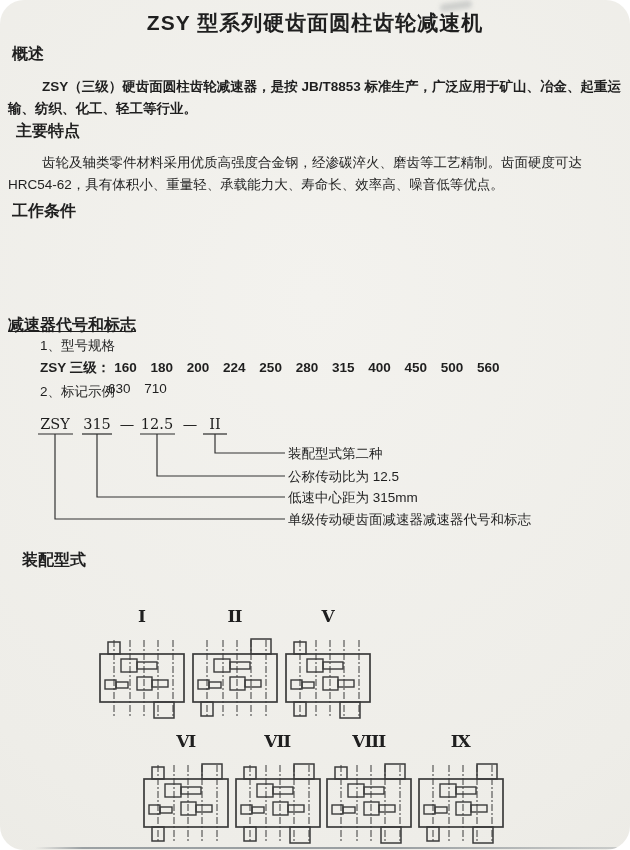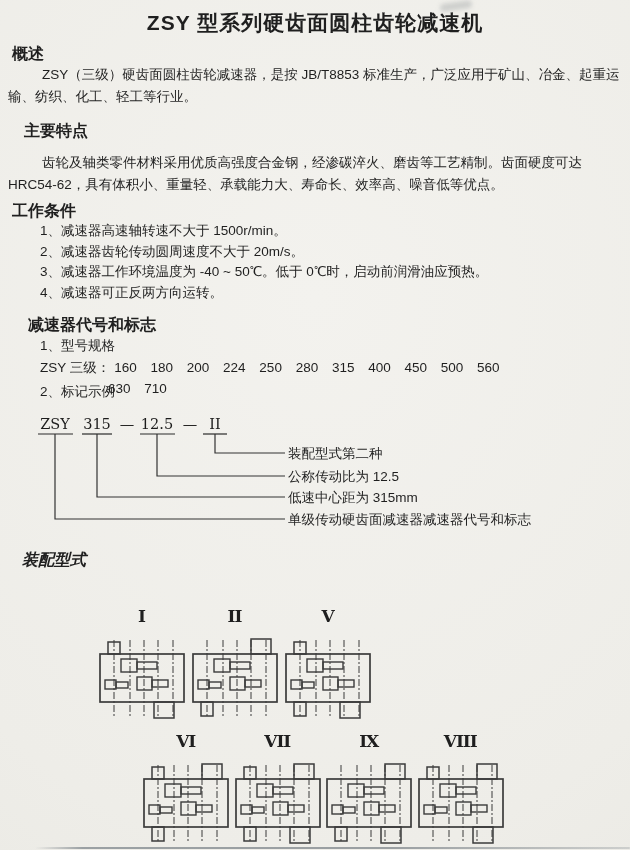--- a/index.html
+++ b/index.html
@@ -5,46 +5,47 @@
   html,body{margin:0;padding:0;}
   body{
     width:630px;height:850px;
     font-family:"Liberation Sans",sans-serif;
     color:#1f1f1f;
     position:relative;
   }
   .page{
     position:absolute;inset:0;overflow:hidden;
     background:radial-gradient(140% 120% at 50% 35%, #f3f2ee 0%, #eeede8 55%, #e6e5df 100%);
+    border-radius:24px;
   }
   .title{
     position:absolute;top:9px;left:0;width:100%;
     text-align:center;margin:0;
     font-size:21px;font-weight:bold;letter-spacing:1px;
   }
   .h2{position:absolute;margin:4px;font-size:16px;font-weight:bold;}
   #h-overview{top:40px;left:8px;}
-  #h-features{top:117px;left:20px;}
+  #h-features{top:117px;left:12px;}
   #h-conditions{top:197px;left:8px;}
-  #h-designation{top:311px;left:24px;}
-  #h-assembly{top:546px;left:18px;font-style:italic;}
+  #h-designation{top:311px;left:4px;text-decoration:underline;}
+  #h-assembly{top:546px;left:18px;}
   .para{
     position:absolute;left:8px;width:618px;
     font-size:13.5px;line-height:22px;text-indent:34px;
   }
-  #para-overview{top:50px;}
+  #para-overview{top:62px;font-weight:bold;}
   #para-features{top:138px;}
   .cond-list{
     position:absolute;top:221px;left:40px;width:560px;
     margin:0;padding:0;list-style:none;
     font-size:13.5px;line-height:20.5px;
   }
   .spec-line{position:absolute;font-size:13.5px;}
   #spec-label{top:337px;left:40px;}
-  #spec-series{top:359px;left:40px;}
+  #spec-series{top:359px;left:40px;font-weight:bold;}
   #spec-series .nums{word-spacing:10px;padding-left:4px;}
   #spec-cont{top:381px;left:108px;word-spacing:10px;}
   #example-label{top:383px;left:40px;}
   #marking-svg{position:absolute;top:414px;left:0;}
   .mark-token{font-family:"DejaVu Serif","Liberation Serif",serif;font-size:14.5px;fill:#1c1c1c;}
   .mark-label{font-family:"Liberation Sans",sans-serif;font-size:13.5px;fill:#1f1f1f;}
   .asm-row{position:absolute;display:flex;}
   #asm-row1{top:604px;left:95px;width:465px;}
   #asm-row2{top:729px;left:140px;width:366px;}
   #asm-row1 .asm-cell{width:93px;}
@@ -73,26 +74,20 @@
 
   <h1 class="title">ZSY 型系列硬齿面圆柱齿轮减速机</h1>
 
   <h2 class="h2" id="h-overview">概述</h2>
   <p class="para" id="para-overview">ZSY（三级）硬齿面圆柱齿轮减速器，是按 JB/T8853 标准生产，广泛应用于矿山、冶金、起重运输、纺织、化工、轻工等行业。</p>
 
   <h2 class="h2" id="h-features">主要特点</h2>
   <p class="para" id="para-features">齿轮及轴类零件材料采用优质高强度合金钢，经渗碳淬火、磨齿等工艺精制。齿面硬度可达 HRC54-62，具有体积小、重量轻、承载能力大、寿命长、效率高、噪音低等优点。</p>
 
   <h2 class="h2" id="h-conditions">工作条件</h2>
-  <ul class="cond-list">
-    <li>1、减速器高速轴转速不大于 1500r/min。</li>
-    <li>2、减速器齿轮传动圆周速度不大于 20m/s。</li>
-    <li>3、减速器工作环境温度为 -40 ~ 50℃。低于 0℃时，启动前润滑油应预热。</li>
-    <li>4、减速器可正反两方向运转。</li>
-  </ul>
 
   <h2 class="h2" id="h-designation">减速器代号和标志</h2>
   <div class="spec-line" id="spec-label">1、型号规格</div>
   <div class="spec-line" id="spec-series">
     <span>ZSY 三级：</span><span class="nums">160 180 200 224 250 280 315 400 450 500 560</span>
   </div>
   <div class="spec-line" id="spec-cont">630 710</div>
   <div class="spec-line" id="example-label">2、标记示例</div>
 
   <svg id="marking-svg" width="630" height="122" viewBox="0 0 630 122">
@@ -223,56 +218,56 @@
           <rect x="22" y="48" width="12" height="6" fill="none" stroke="#3b3b3b" stroke-width="1.4"></rect>
           <rect x="43" y="43" width="15" height="13" fill="none" stroke="#3b3b3b" stroke-width="1.4"></rect>
           <rect x="58" y="46" width="16" height="7" fill="none" stroke="#3b3b3b" stroke-width="1.4"></rect>
           <rect x="14" y="8" width="12" height="12" fill="none" stroke="#3b3b3b" stroke-width="1.5"></rect>
           <rect x="64" y="5" width="20" height="15" fill="none" stroke="#3b3b3b" stroke-width="1.5"></rect>
           <rect x="14" y="68" width="12" height="14" fill="none" stroke="#3b3b3b" stroke-width="1.5"></rect>
           <rect x="60" y="68" width="20" height="16" fill="none" stroke="#3b3b3b" stroke-width="1.5"></rect>
         </svg>
     </div>
     <div class="asm-cell">
+      <div class="asm-label">VIII</div>
+      <svg class="gearbox" width="95" height="88" viewBox="0 0 95 88">
+          <line x1="20" x2="20" y1="6" y2="84" stroke="#3b3b3b" stroke-width="1" stroke-dasharray="7 2 2 2"></line>
+          <line x1="36" x2="36" y1="6" y2="84" stroke="#3b3b3b" stroke-width="1" stroke-dasharray="7 2 2 2"></line>
+          <line x1="50" x2="50" y1="6" y2="84" stroke="#3b3b3b" stroke-width="1" stroke-dasharray="7 2 2 2"></line>
+          <line x1="64" x2="64" y1="6" y2="84" stroke="#3b3b3b" stroke-width="1" stroke-dasharray="7 2 2 2"></line>
+          <line x1="79" x2="79" y1="6" y2="84" stroke="#3b3b3b" stroke-width="1" stroke-dasharray="7 2 2 2"></line>
+          <rect x="6" y="20" width="84" height="48" fill="none" stroke="#3b3b3b" stroke-width="1.7"></rect>
+          <rect x="27" y="25" width="16" height="13" fill="none" stroke="#3b3b3b" stroke-width="1.4"></rect>
+          <rect x="43" y="28" width="20" height="7" fill="none" stroke="#3b3b3b" stroke-width="1.4"></rect>
+          <rect x="11" y="46" width="11" height="9" fill="none" stroke="#3b3b3b" stroke-width="1.4"></rect>
+          <rect x="22" y="48" width="12" height="6" fill="none" stroke="#3b3b3b" stroke-width="1.4"></rect>
+          <rect x="43" y="43" width="15" height="13" fill="none" stroke="#3b3b3b" stroke-width="1.4"></rect>
+          <rect x="58" y="46" width="16" height="7" fill="none" stroke="#3b3b3b" stroke-width="1.4"></rect>
+          <rect x="14" y="8" width="12" height="12" fill="none" stroke="#3b3b3b" stroke-width="1.5"></rect>
+          <rect x="64" y="5" width="20" height="15" fill="none" stroke="#3b3b3b" stroke-width="1.5"></rect>
+          <rect x="60" y="68" width="20" height="16" fill="none" stroke="#3b3b3b" stroke-width="1.5"></rect>
+        </svg>
+    </div>
+    <div class="asm-cell">
       <div class="asm-label">IX</div>
       <svg class="gearbox" width="95" height="88" viewBox="0 0 95 88">
           <line x1="20" x2="20" y1="6" y2="84" stroke="#3b3b3b" stroke-width="1" stroke-dasharray="7 2 2 2"></line>
           <line x1="36" x2="36" y1="6" y2="84" stroke="#3b3b3b" stroke-width="1" stroke-dasharray="7 2 2 2"></line>
           <line x1="50" x2="50" y1="6" y2="84" stroke="#3b3b3b" stroke-width="1" stroke-dasharray="7 2 2 2"></line>
           <line x1="64" x2="64" y1="6" y2="84" stroke="#3b3b3b" stroke-width="1" stroke-dasharray="7 2 2 2"></line>
           <line x1="79" x2="79" y1="6" y2="84" stroke="#3b3b3b" stroke-width="1" stroke-dasharray="7 2 2 2"></line>
           <rect x="6" y="20" width="84" height="48" fill="none" stroke="#3b3b3b" stroke-width="1.7"></rect>
           <rect x="27" y="25" width="16" height="13" fill="none" stroke="#3b3b3b" stroke-width="1.4"></rect>
           <rect x="43" y="28" width="20" height="7" fill="none" stroke="#3b3b3b" stroke-width="1.4"></rect>
           <rect x="11" y="46" width="11" height="9" fill="none" stroke="#3b3b3b" stroke-width="1.4"></rect>
           <rect x="22" y="48" width="12" height="6" fill="none" stroke="#3b3b3b" stroke-width="1.4"></rect>
           <rect x="43" y="43" width="15" height="13" fill="none" stroke="#3b3b3b" stroke-width="1.4"></rect>
           <rect x="58" y="46" width="16" height="7" fill="none" stroke="#3b3b3b" stroke-width="1.4"></rect>
           <rect x="64" y="5" width="20" height="15" fill="none" stroke="#3b3b3b" stroke-width="1.5"></rect>
           <rect x="14" y="68" width="12" height="14" fill="none" stroke="#3b3b3b" stroke-width="1.5"></rect>
-          <rect x="60" y="68" width="20" height="16" fill="none" stroke="#3b3b3b" stroke-width="1.5"></rect>
-        </svg>
-    </div>
-    <div class="asm-cell">
-      <div class="asm-label">VIII</div>
-      <svg class="gearbox" width="95" height="88" viewBox="0 0 95 88">
-          <line x1="20" x2="20" y1="6" y2="84" stroke="#3b3b3b" stroke-width="1" stroke-dasharray="7 2 2 2"></line>
-          <line x1="36" x2="36" y1="6" y2="84" stroke="#3b3b3b" stroke-width="1" stroke-dasharray="7 2 2 2"></line>
-          <line x1="50" x2="50" y1="6" y2="84" stroke="#3b3b3b" stroke-width="1" stroke-dasharray="7 2 2 2"></line>
-          <line x1="64" x2="64" y1="6" y2="84" stroke="#3b3b3b" stroke-width="1" stroke-dasharray="7 2 2 2"></line>
-          <line x1="79" x2="79" y1="6" y2="84" stroke="#3b3b3b" stroke-width="1" stroke-dasharray="7 2 2 2"></line>
-          <rect x="6" y="20" width="84" height="48" fill="none" stroke="#3b3b3b" stroke-width="1.7"></rect>
-          <rect x="27" y="25" width="16" height="13" fill="none" stroke="#3b3b3b" stroke-width="1.4"></rect>
-          <rect x="43" y="28" width="20" height="7" fill="none" stroke="#3b3b3b" stroke-width="1.4"></rect>
-          <rect x="11" y="46" width="11" height="9" fill="none" stroke="#3b3b3b" stroke-width="1.4"></rect>
-          <rect x="22" y="48" width="12" height="6" fill="none" stroke="#3b3b3b" stroke-width="1.4"></rect>
-          <rect x="43" y="43" width="15" height="13" fill="none" stroke="#3b3b3b" stroke-width="1.4"></rect>
-          <rect x="58" y="46" width="16" height="7" fill="none" stroke="#3b3b3b" stroke-width="1.4"></rect>
-          <rect x="14" y="8" width="12" height="12" fill="none" stroke="#3b3b3b" stroke-width="1.5"></rect>
-          <rect x="64" y="5" width="20" height="15" fill="none" stroke="#3b3b3b" stroke-width="1.5"></rect>
           <rect x="60" y="68" width="20" height="16" fill="none" stroke="#3b3b3b" stroke-width="1.5"></rect>
         </svg>
     </div>
   </div>
 
   <div class="smudge"></div>
   <div class="bottom-line"></div>
 </div>
 
 </body></html>

